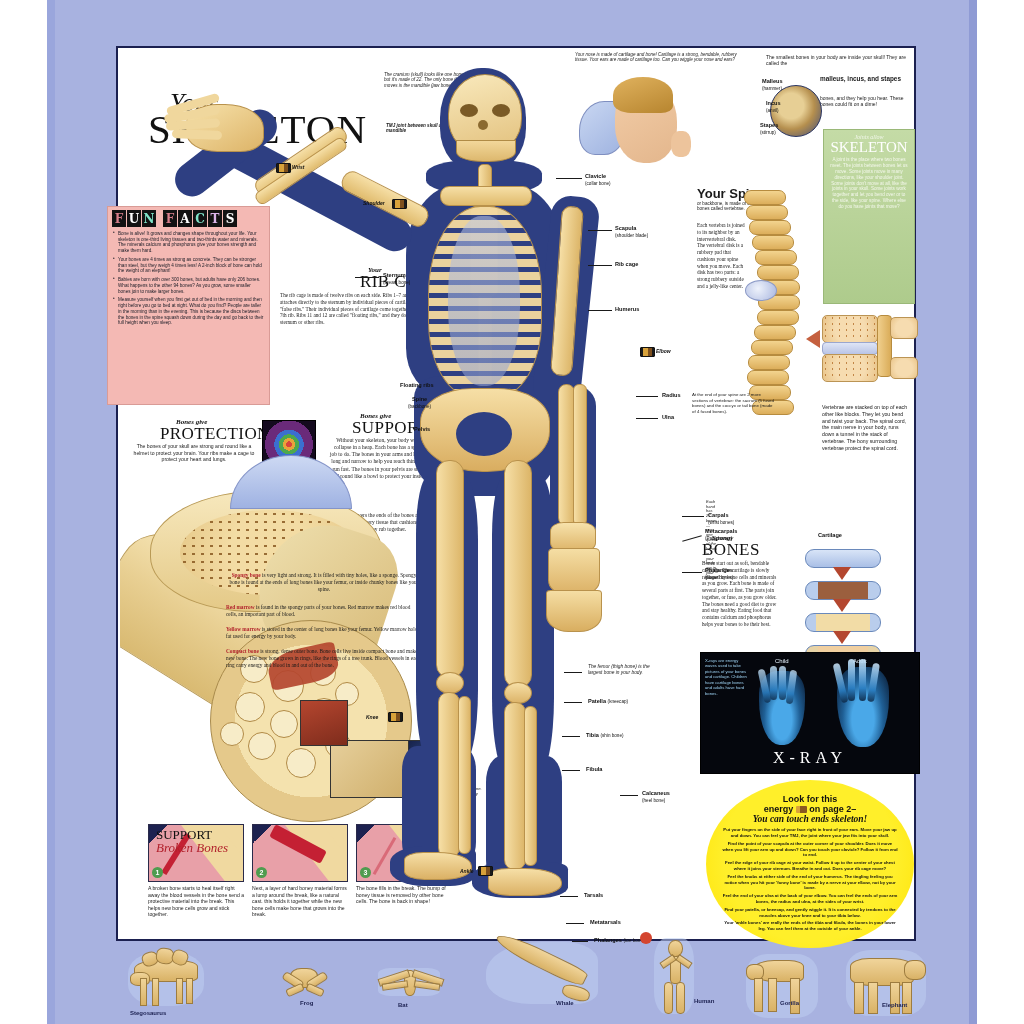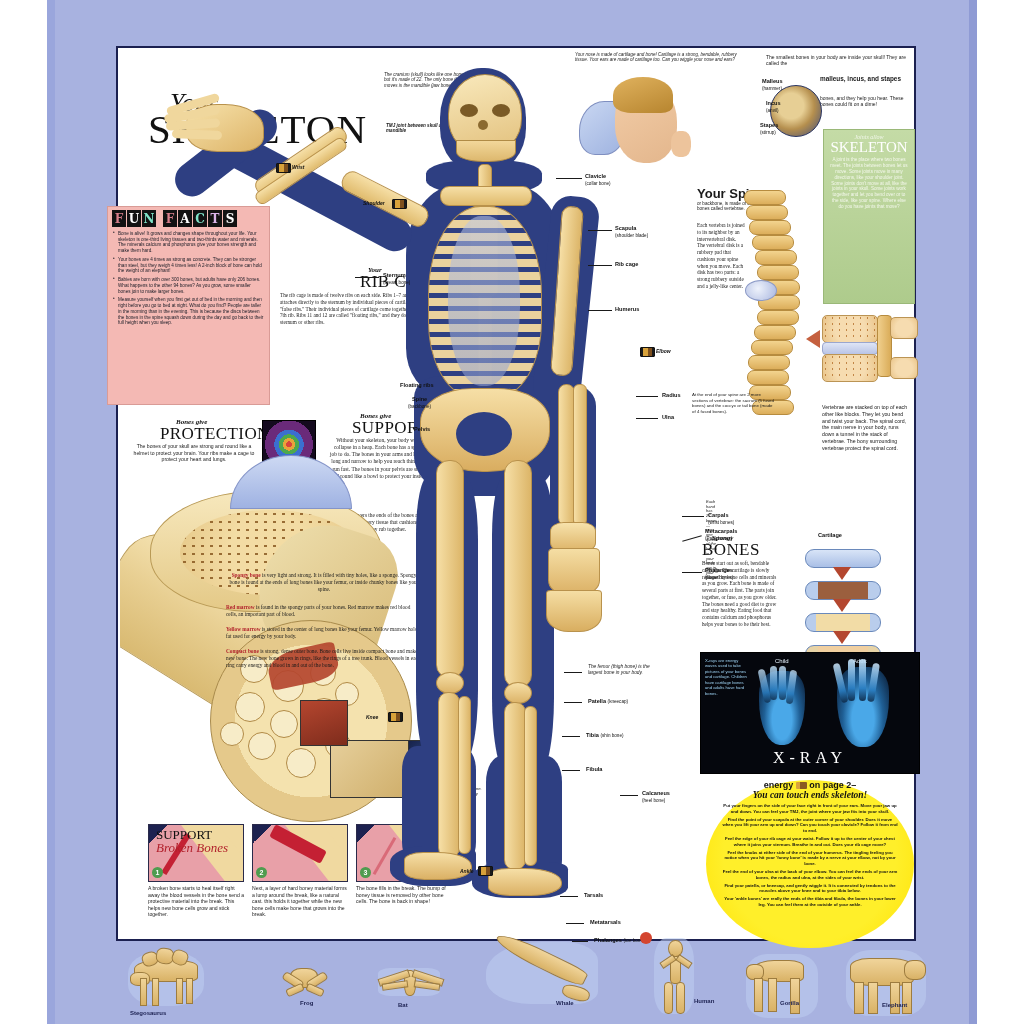--- a/index.html
+++ b/index.html
@@ -386,20 +386,21 @@
     <div class="xr-finger" style="left:87px;top:17px;transform:rotate(8deg);opacity:.75;"></div>
     <div class="xr-hand" style="left:136px;top:14px;width:52px;height:80px;"></div>
     <div class="xr-finger" style="left:136px;top:10px;height:40px;transform:rotate(-13deg);opacity:.85;"></div>
     <div class="xr-finger" style="left:147px;top:6px;height:42px;opacity:.9;"></div>
     <div class="xr-finger" style="left:158px;top:6px;height:42px;opacity:.9;"></div>
     <div class="xr-finger" style="left:169px;top:10px;height:39px;transform:rotate(9deg);opacity:.85;"></div>
     <div class="xray-word">X-RAY</div>
   </div>
 
   <div class="ycircle">
+    <div class="yc-t1">Look for this</div>
     <div style="text-align:center;font-size:9px;font-weight:bold;color:#111;line-height:1.12;">
       <span>energy</span>
       <span class="yc-sym"></span>
       <span>on page 2–</span>
     </div>
     <div class="yc-t2">You can touch ends skeleton!</div>
     <div class="yc-body">
       <p>Put your fingers on the side of your face right in front of your ears. Move your jaw up and down. You can feel your TMJ, the joint where your jaw fits into your skull.</p>
       <p>Find the point of your scapula at the outer corner of your shoulder. Does it move when you lift your arm up and down? Can you touch your clavicle? Follow it from end to end.</p>
       <p>Feel the edge of your rib cage at your waist. Follow it up to the center of your chest where it joins your sternum. Breathe in and out. Does your rib cage move?</p>

